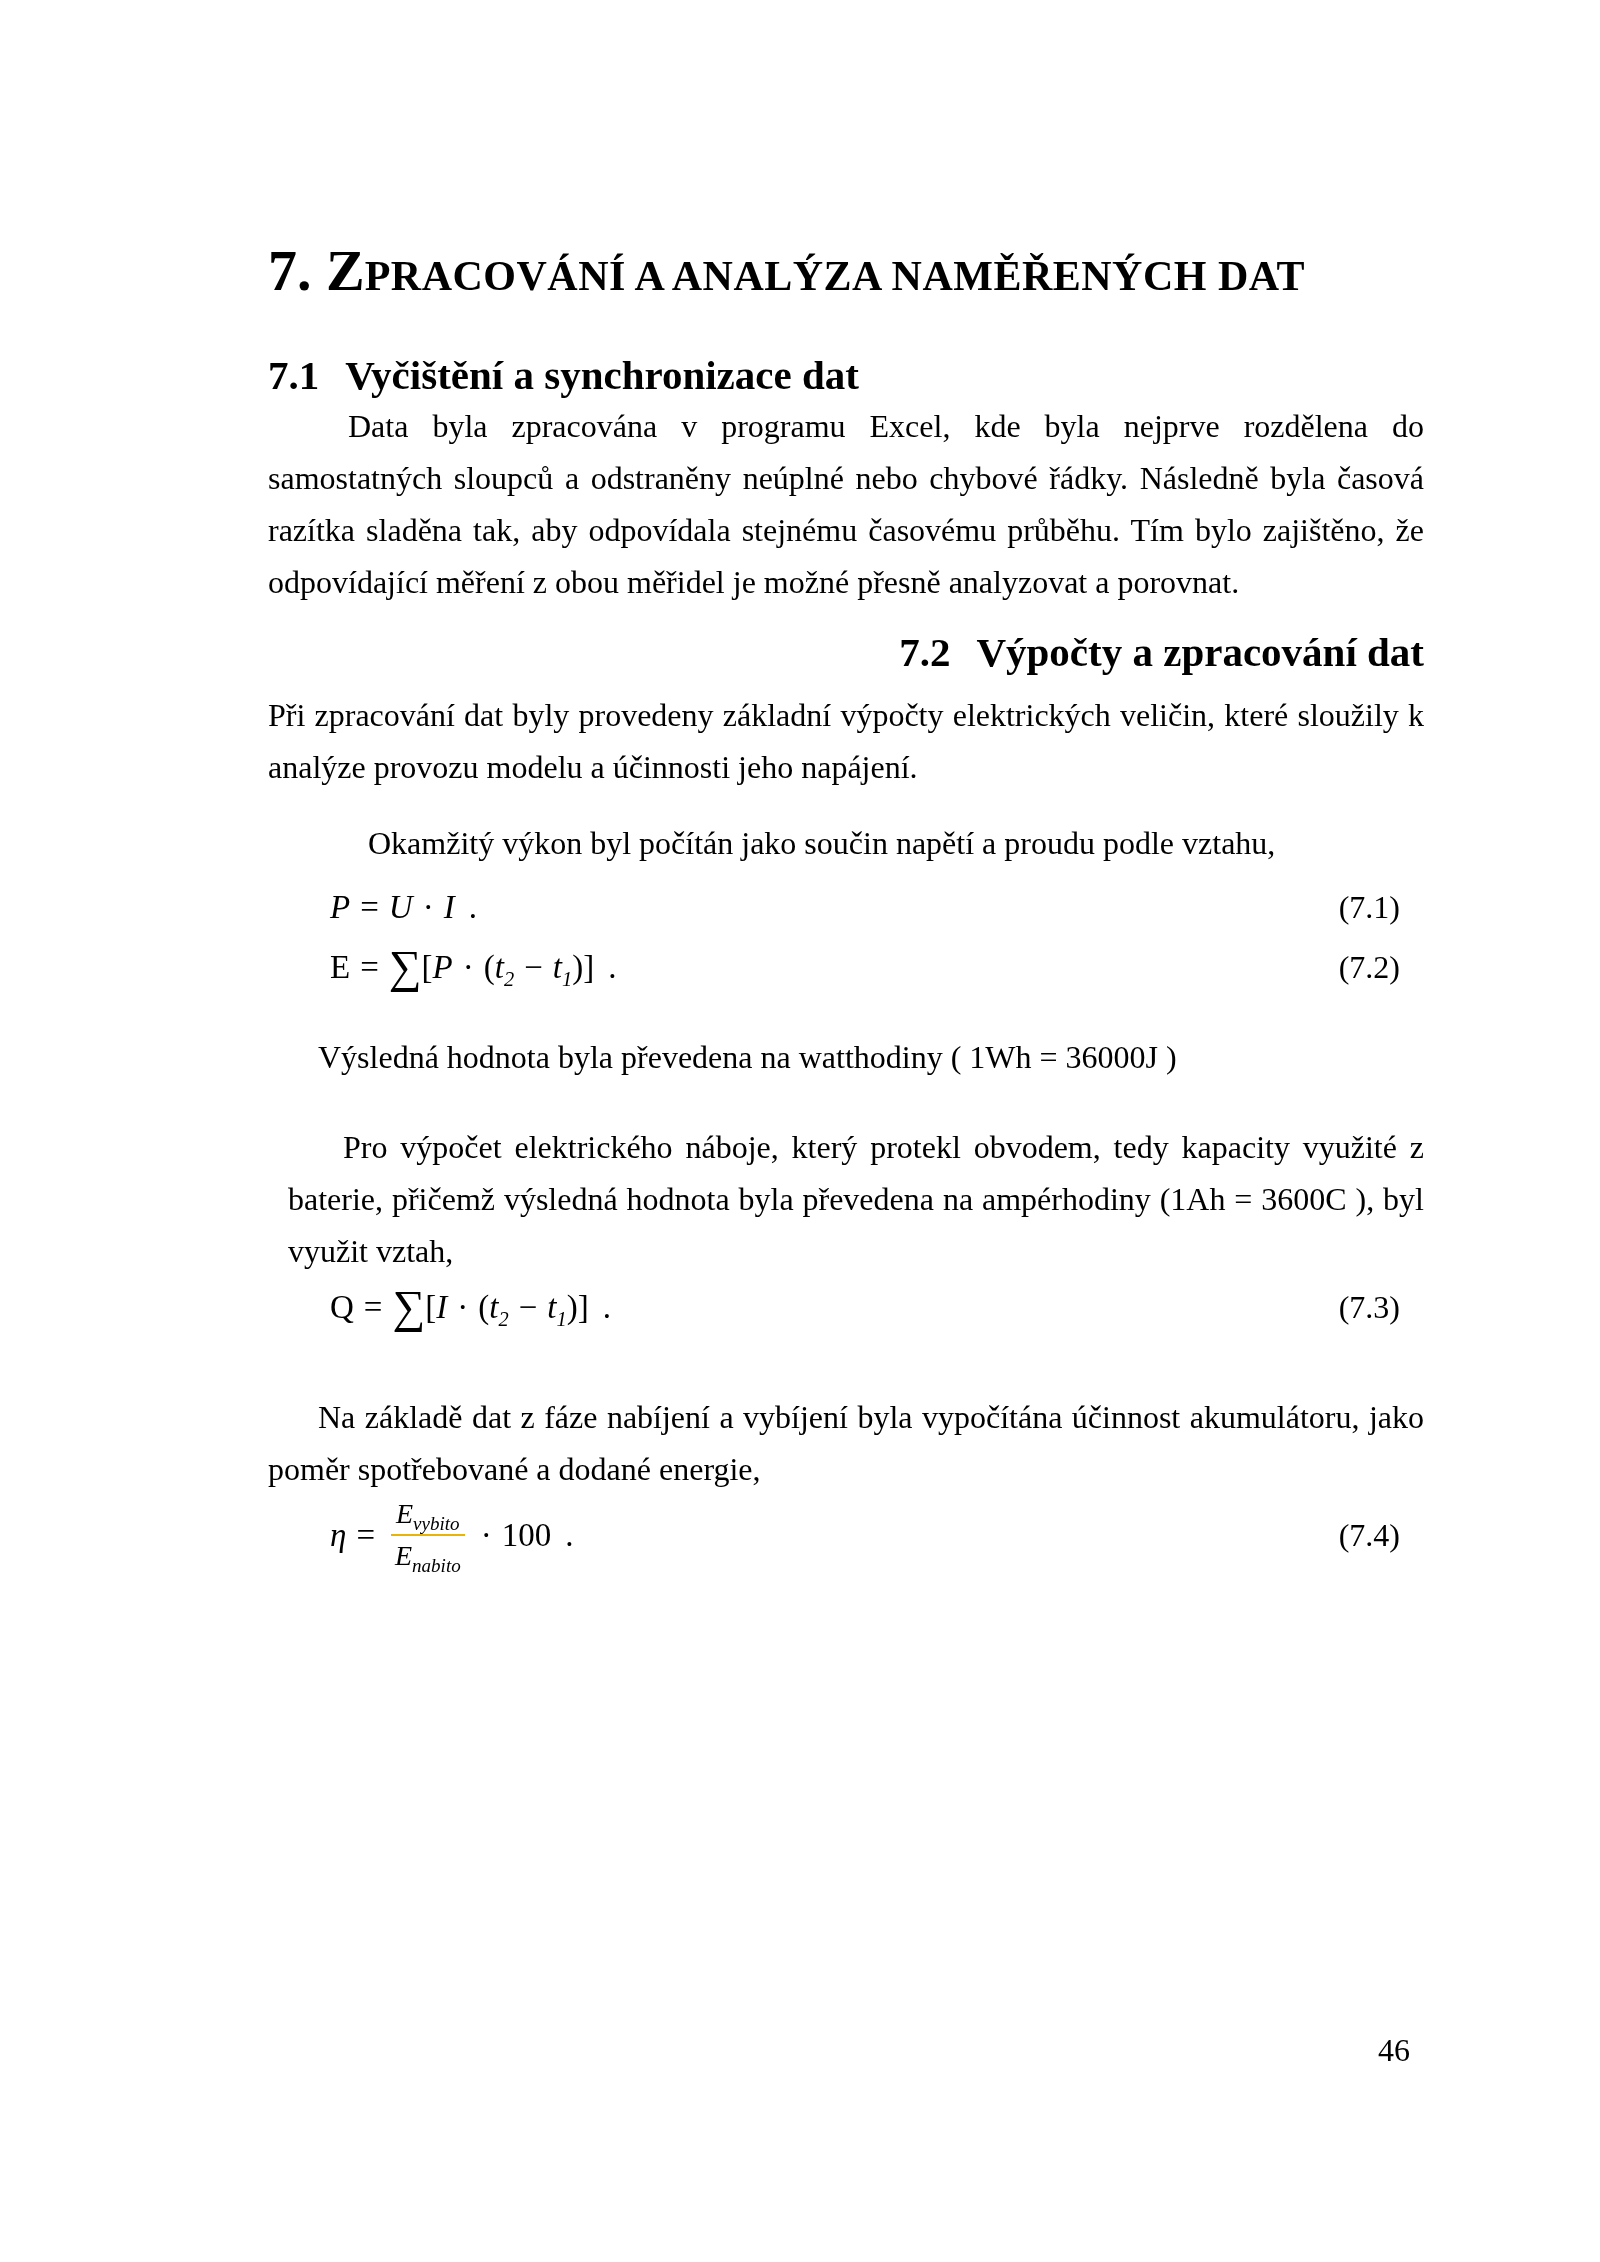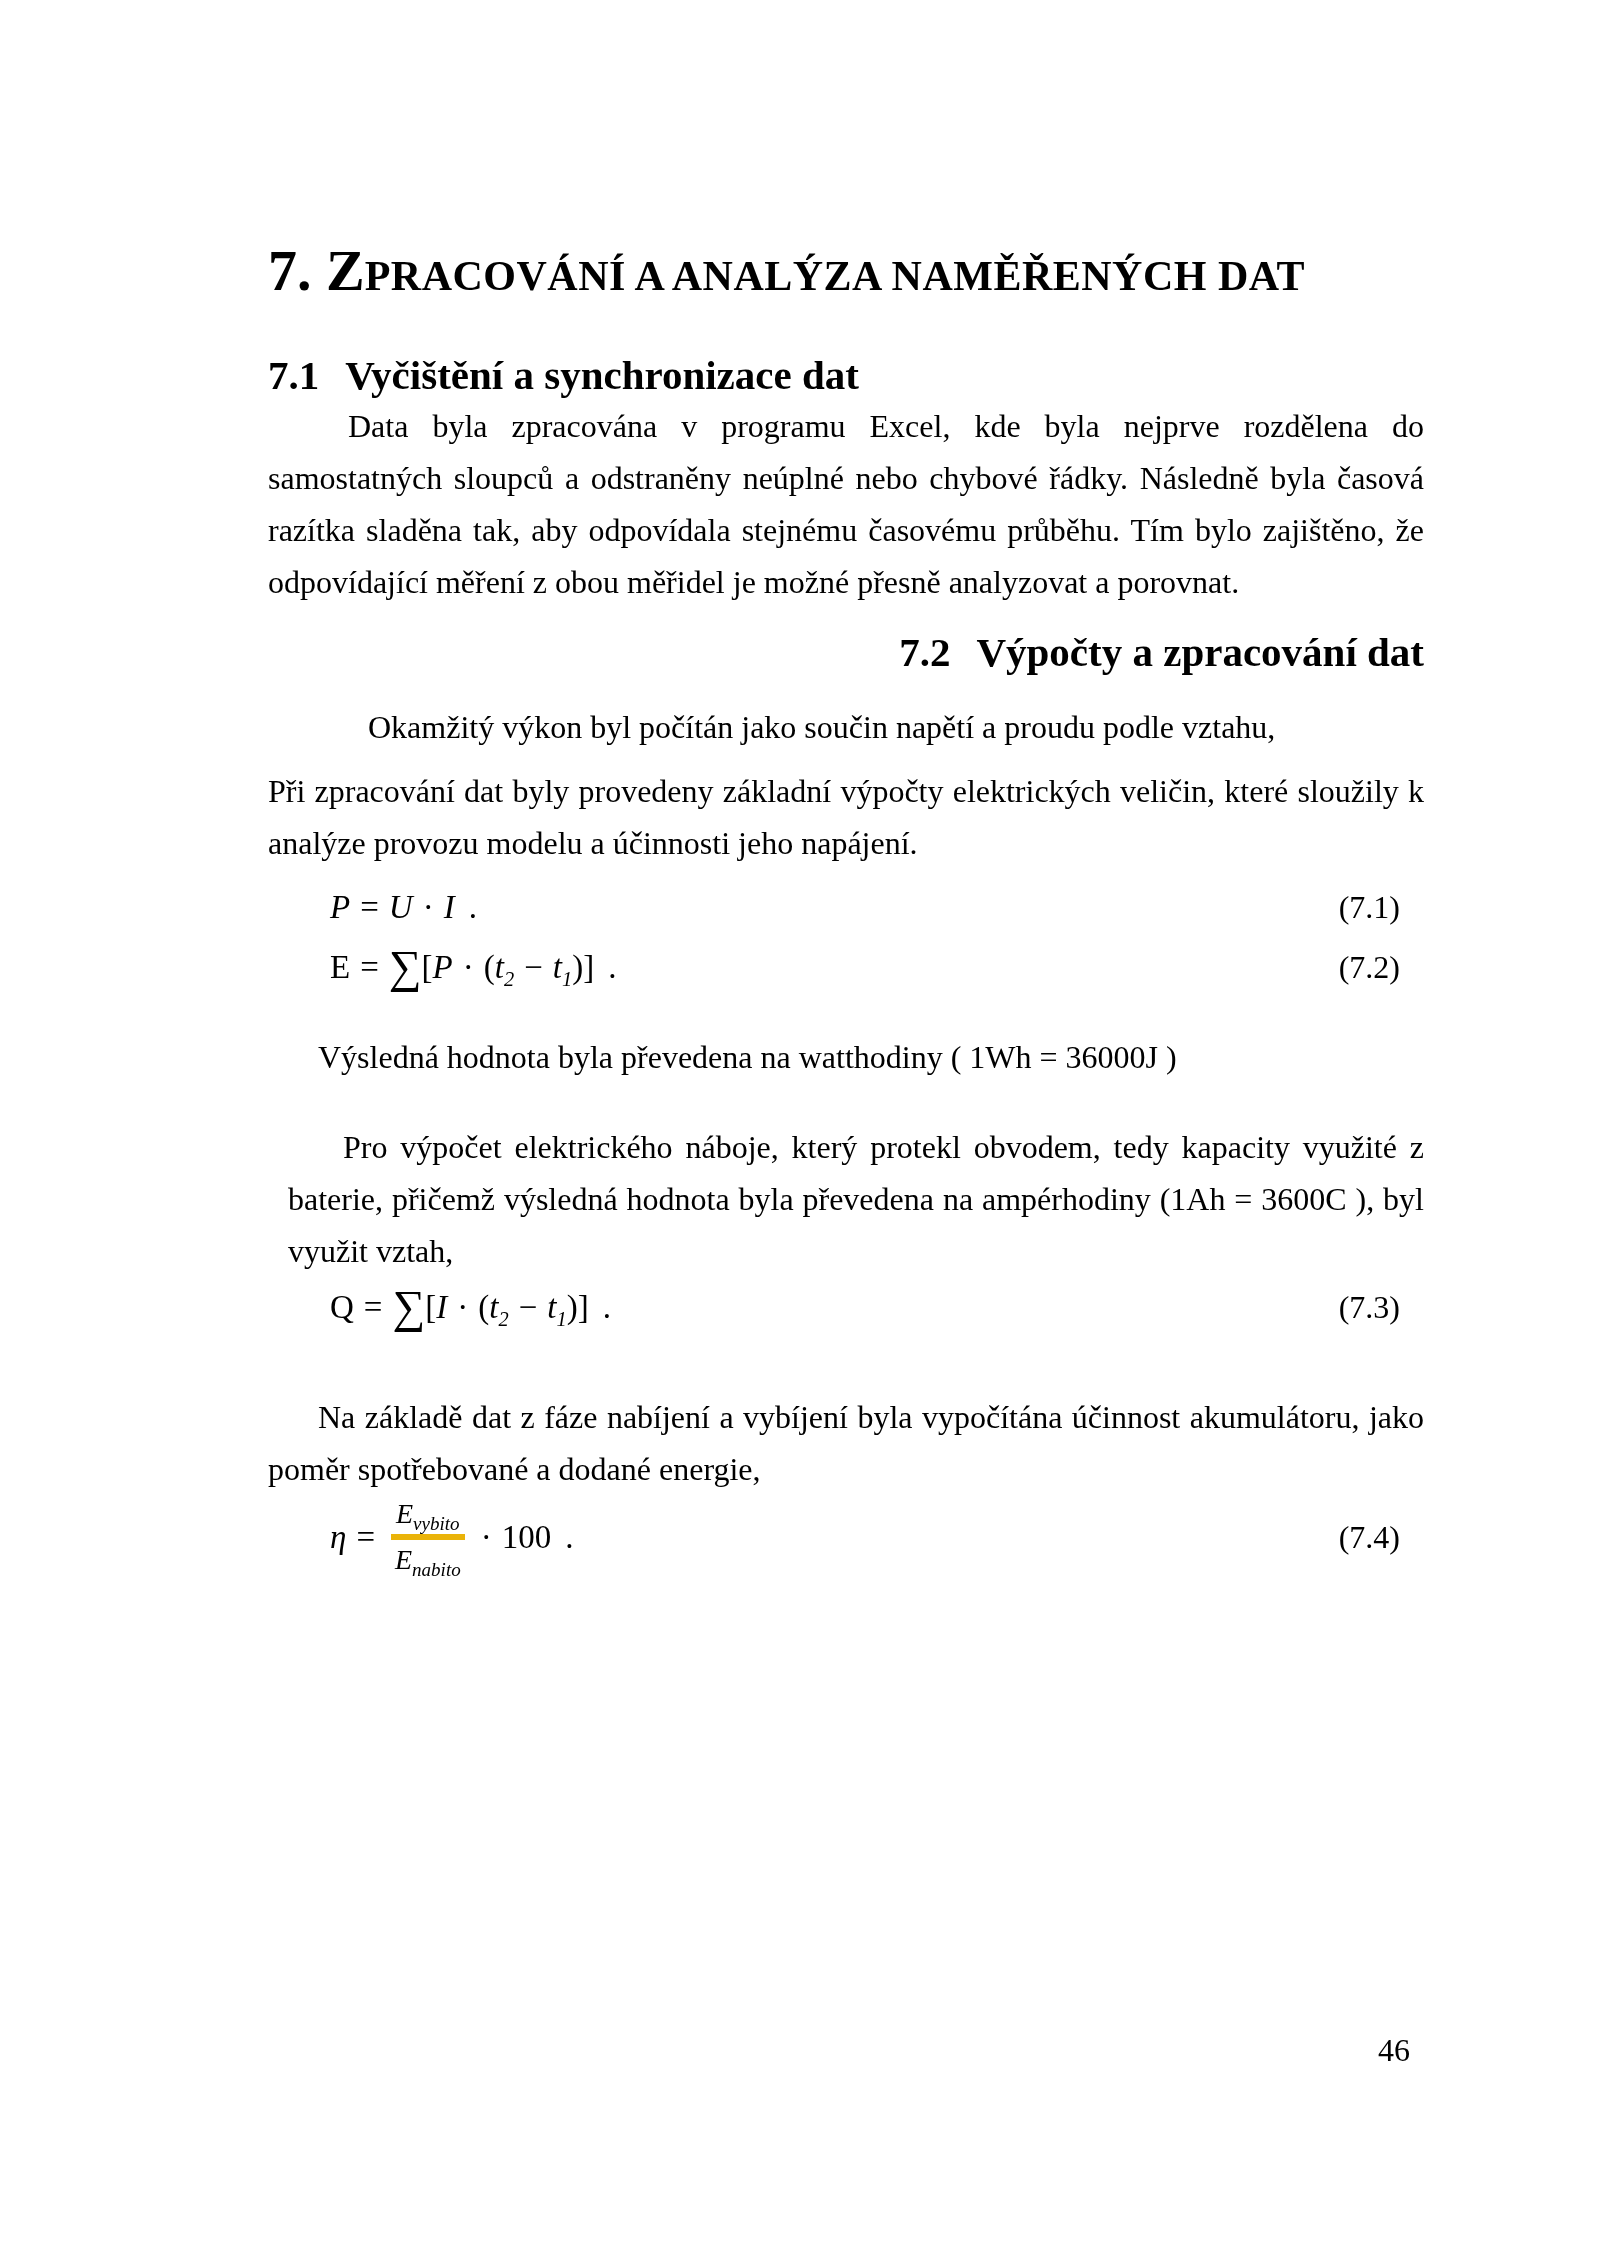--- a/index.html
+++ b/index.html
@@ -50,21 +50,21 @@
   .mi { font-style: italic; }
   .mrm, .mn { font-style: normal; }
   .mo { padding: 0 10px; }
   .mend { padding-left: 14px; }
   .msum { font-size: 46px; line-height: 0; vertical-align: -5px; }
   .eq-body sub { font-size: 0.62em; line-height: 0; }
   .mfrac {
     display: inline-flex; flex-direction: column; align-items: center;
     vertical-align: middle; margin: 0 6px; font-size: 28px; line-height: 1.2;
   }
-  .mfrac .fnum { border-bottom: 6px solid #eab308; padding: 0 5px 3px; }
+  .mfrac .fnum { border-bottom: 2px solid #eab308; padding: 0 5px 3px; }
   .mfrac .fden { padding-top: 3px; }
   .mfrac i { font-style: italic; }
   .mfrac sub { font-style: italic; font-size: 0.68em; }
   
   .page-number {
     position: absolute; top: 2032px; right: 190px;
     font-size: 32px;
   }
 </style>
 </head>
@@ -78,23 +78,23 @@
     <span class="h-num">7.1</span><span>Vyčištění a synchronizace dat</span>
   </h2>
 
 
   <p class="body-text" id="p2">Data byla zpracována v programu Excel, kde byla nejprve rozdělena do samostatných sloupců a odstraněny neúplné nebo chybové řádky. Následně byla časová razítka sladěna tak, aby odpovídala stejnému časovému průběhu. Tím bylo zajištěno, že odpovídající měření z obou měřidel je možné přesně analyzovat a porovnat.</p>
 
   <h2 class="section-heading" id="h72">
     <span class="h-num">7.2</span><span>Výpočty a zpracování dat</span>
   </h2>
 
+  <p class="body-text" id="p3">Při zpracování dat byly provedeny základní výpočty elektrických veličin, které sloužily k analýze provozu modelu a účinnosti jeho napájení.</p>
+
   <p class="body-text" id="p4">Okamžitý výkon byl počítán jako součin napětí a proudu podle vztahu,</p>
-
-  <p class="body-text" id="p3">Při zpracování dat byly provedeny základní výpočty elektrických veličin, které sloužily k analýze provozu modelu a účinnosti jeho napájení.</p>
 
   <div class="equation" id="eq1">
     <span class="eq-body">
         <span class="mi">P</span>
         <span class="mo">=</span>
         <span class="mi">U</span>
         <span class="mo">·</span>
         <span class="mi">I</span>
         <span class="mend">.</span>
       </span>

